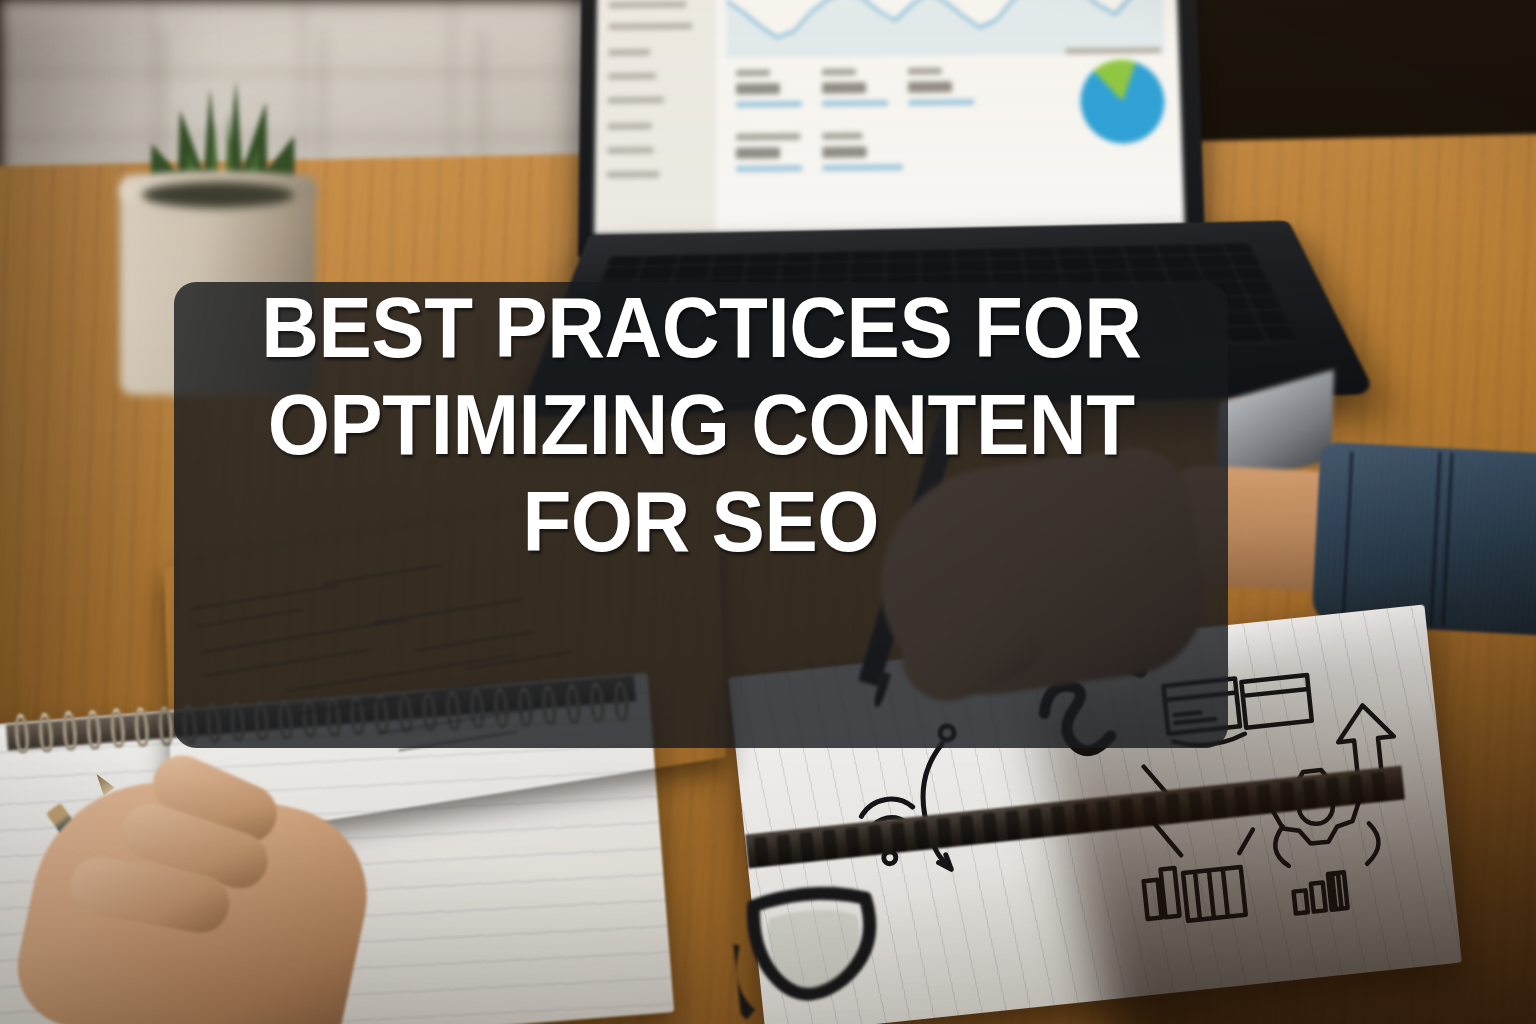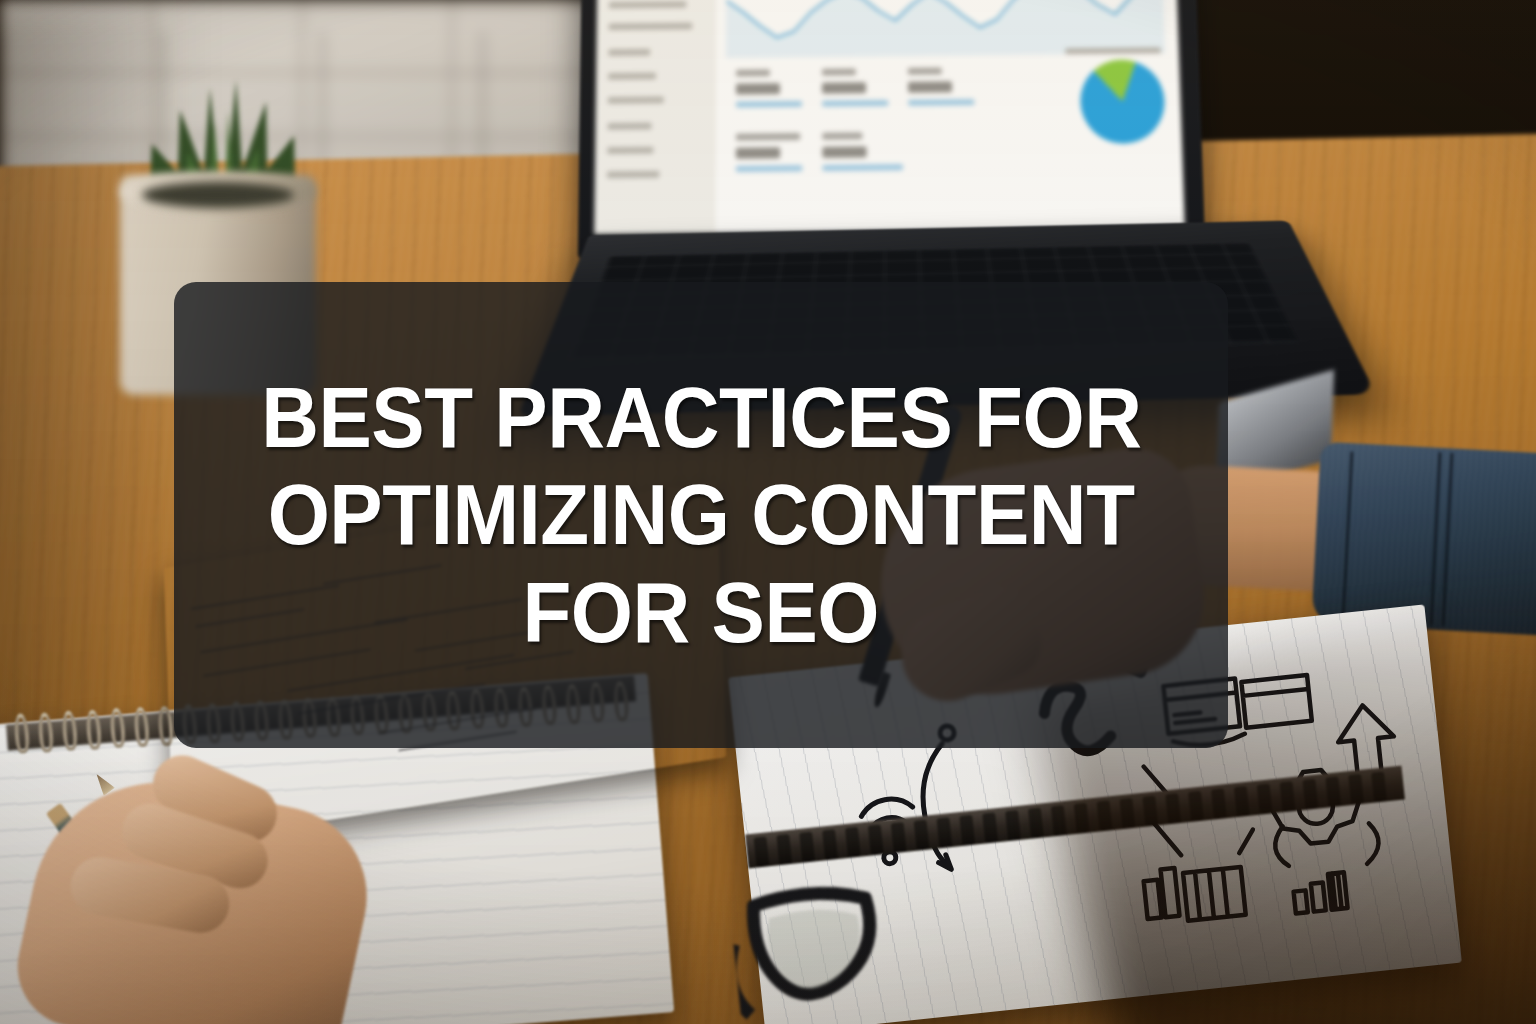--- a/index.html
+++ b/index.html
@@ -308,21 +308,21 @@
   
   #title-card {
     position:absolute;
     left:174px; top:282px; width:1054px; height:466px;
     background:rgba(24,26,30,.80);
     border-radius:22px;
     backdrop-filter:blur(1px);
   }
   #title-block {
     position:absolute; left:174px; top:282px; width:1054px; height:466px;
-    display:flex; flex-direction:column; align-items:center; justify-content:center;
+    display:flex; flex-direction:column; align-items:center; 
     gap:6px;
   }
   .title-line {
     color:#ffffff;
     font-family:"Liberation Sans", sans-serif;
     font-weight:700;
     font-size:86px;
     line-height:1.06;
     letter-spacing:-0.5px;
     text-align:center;

